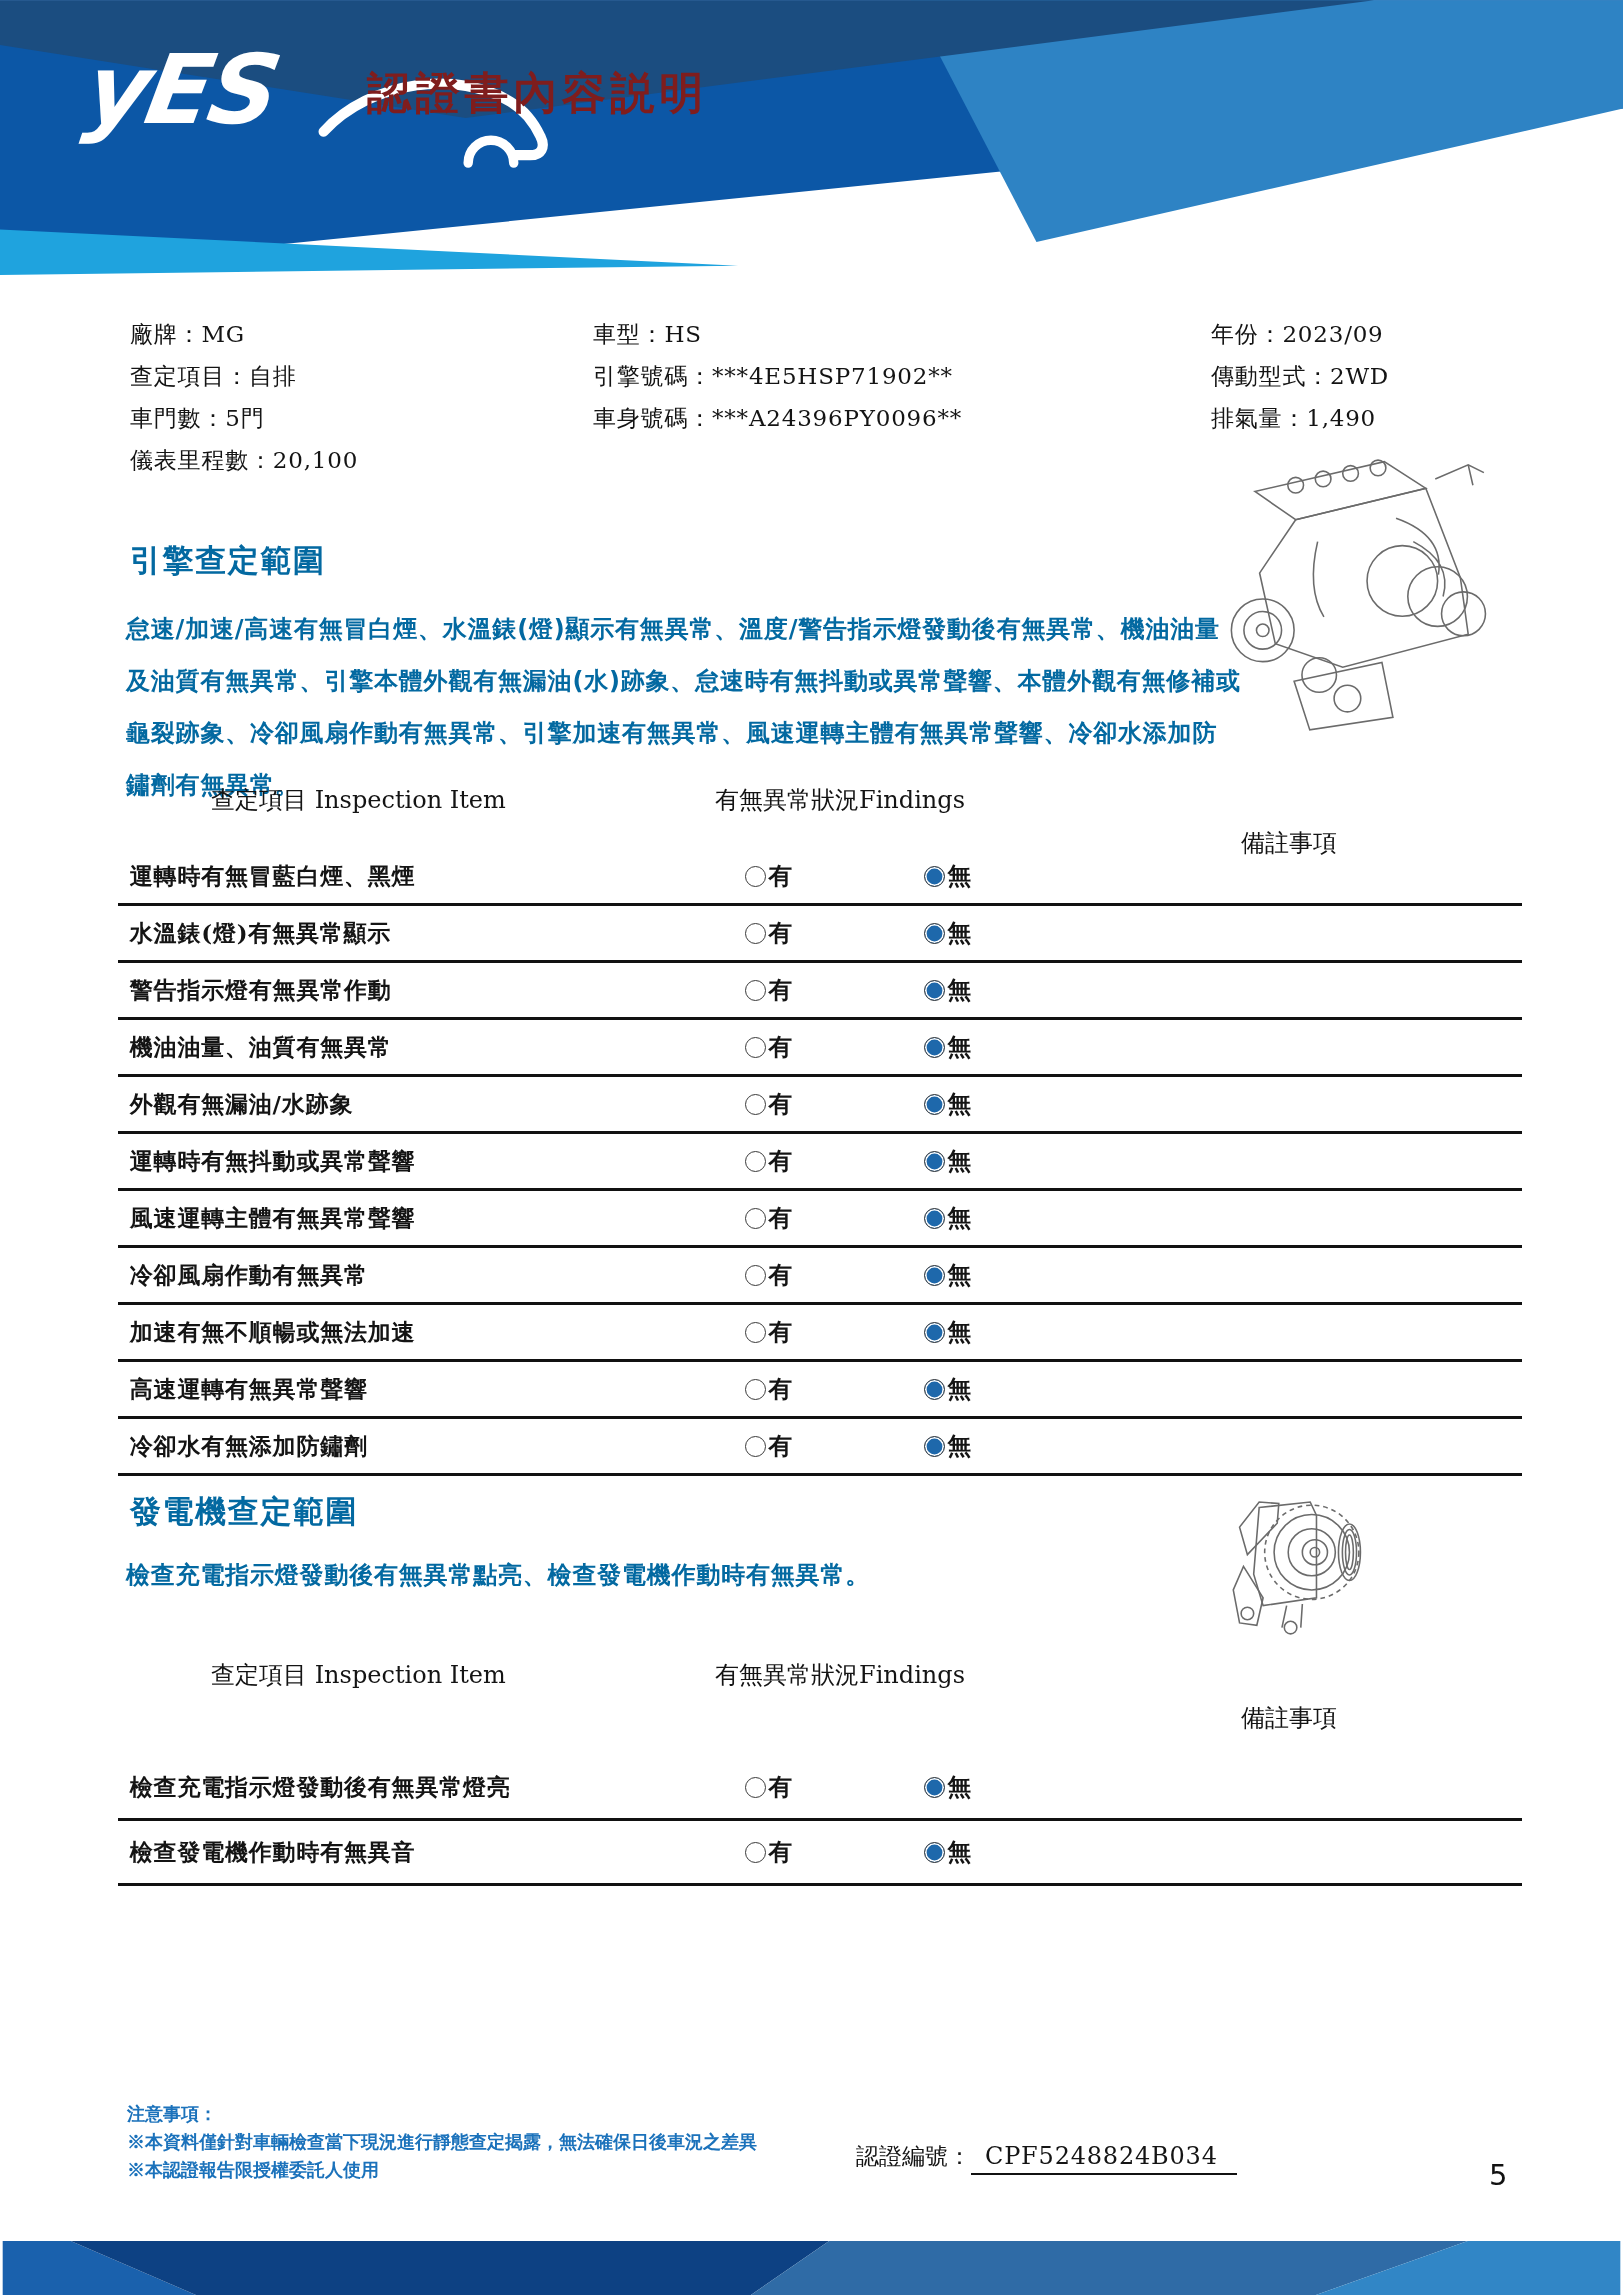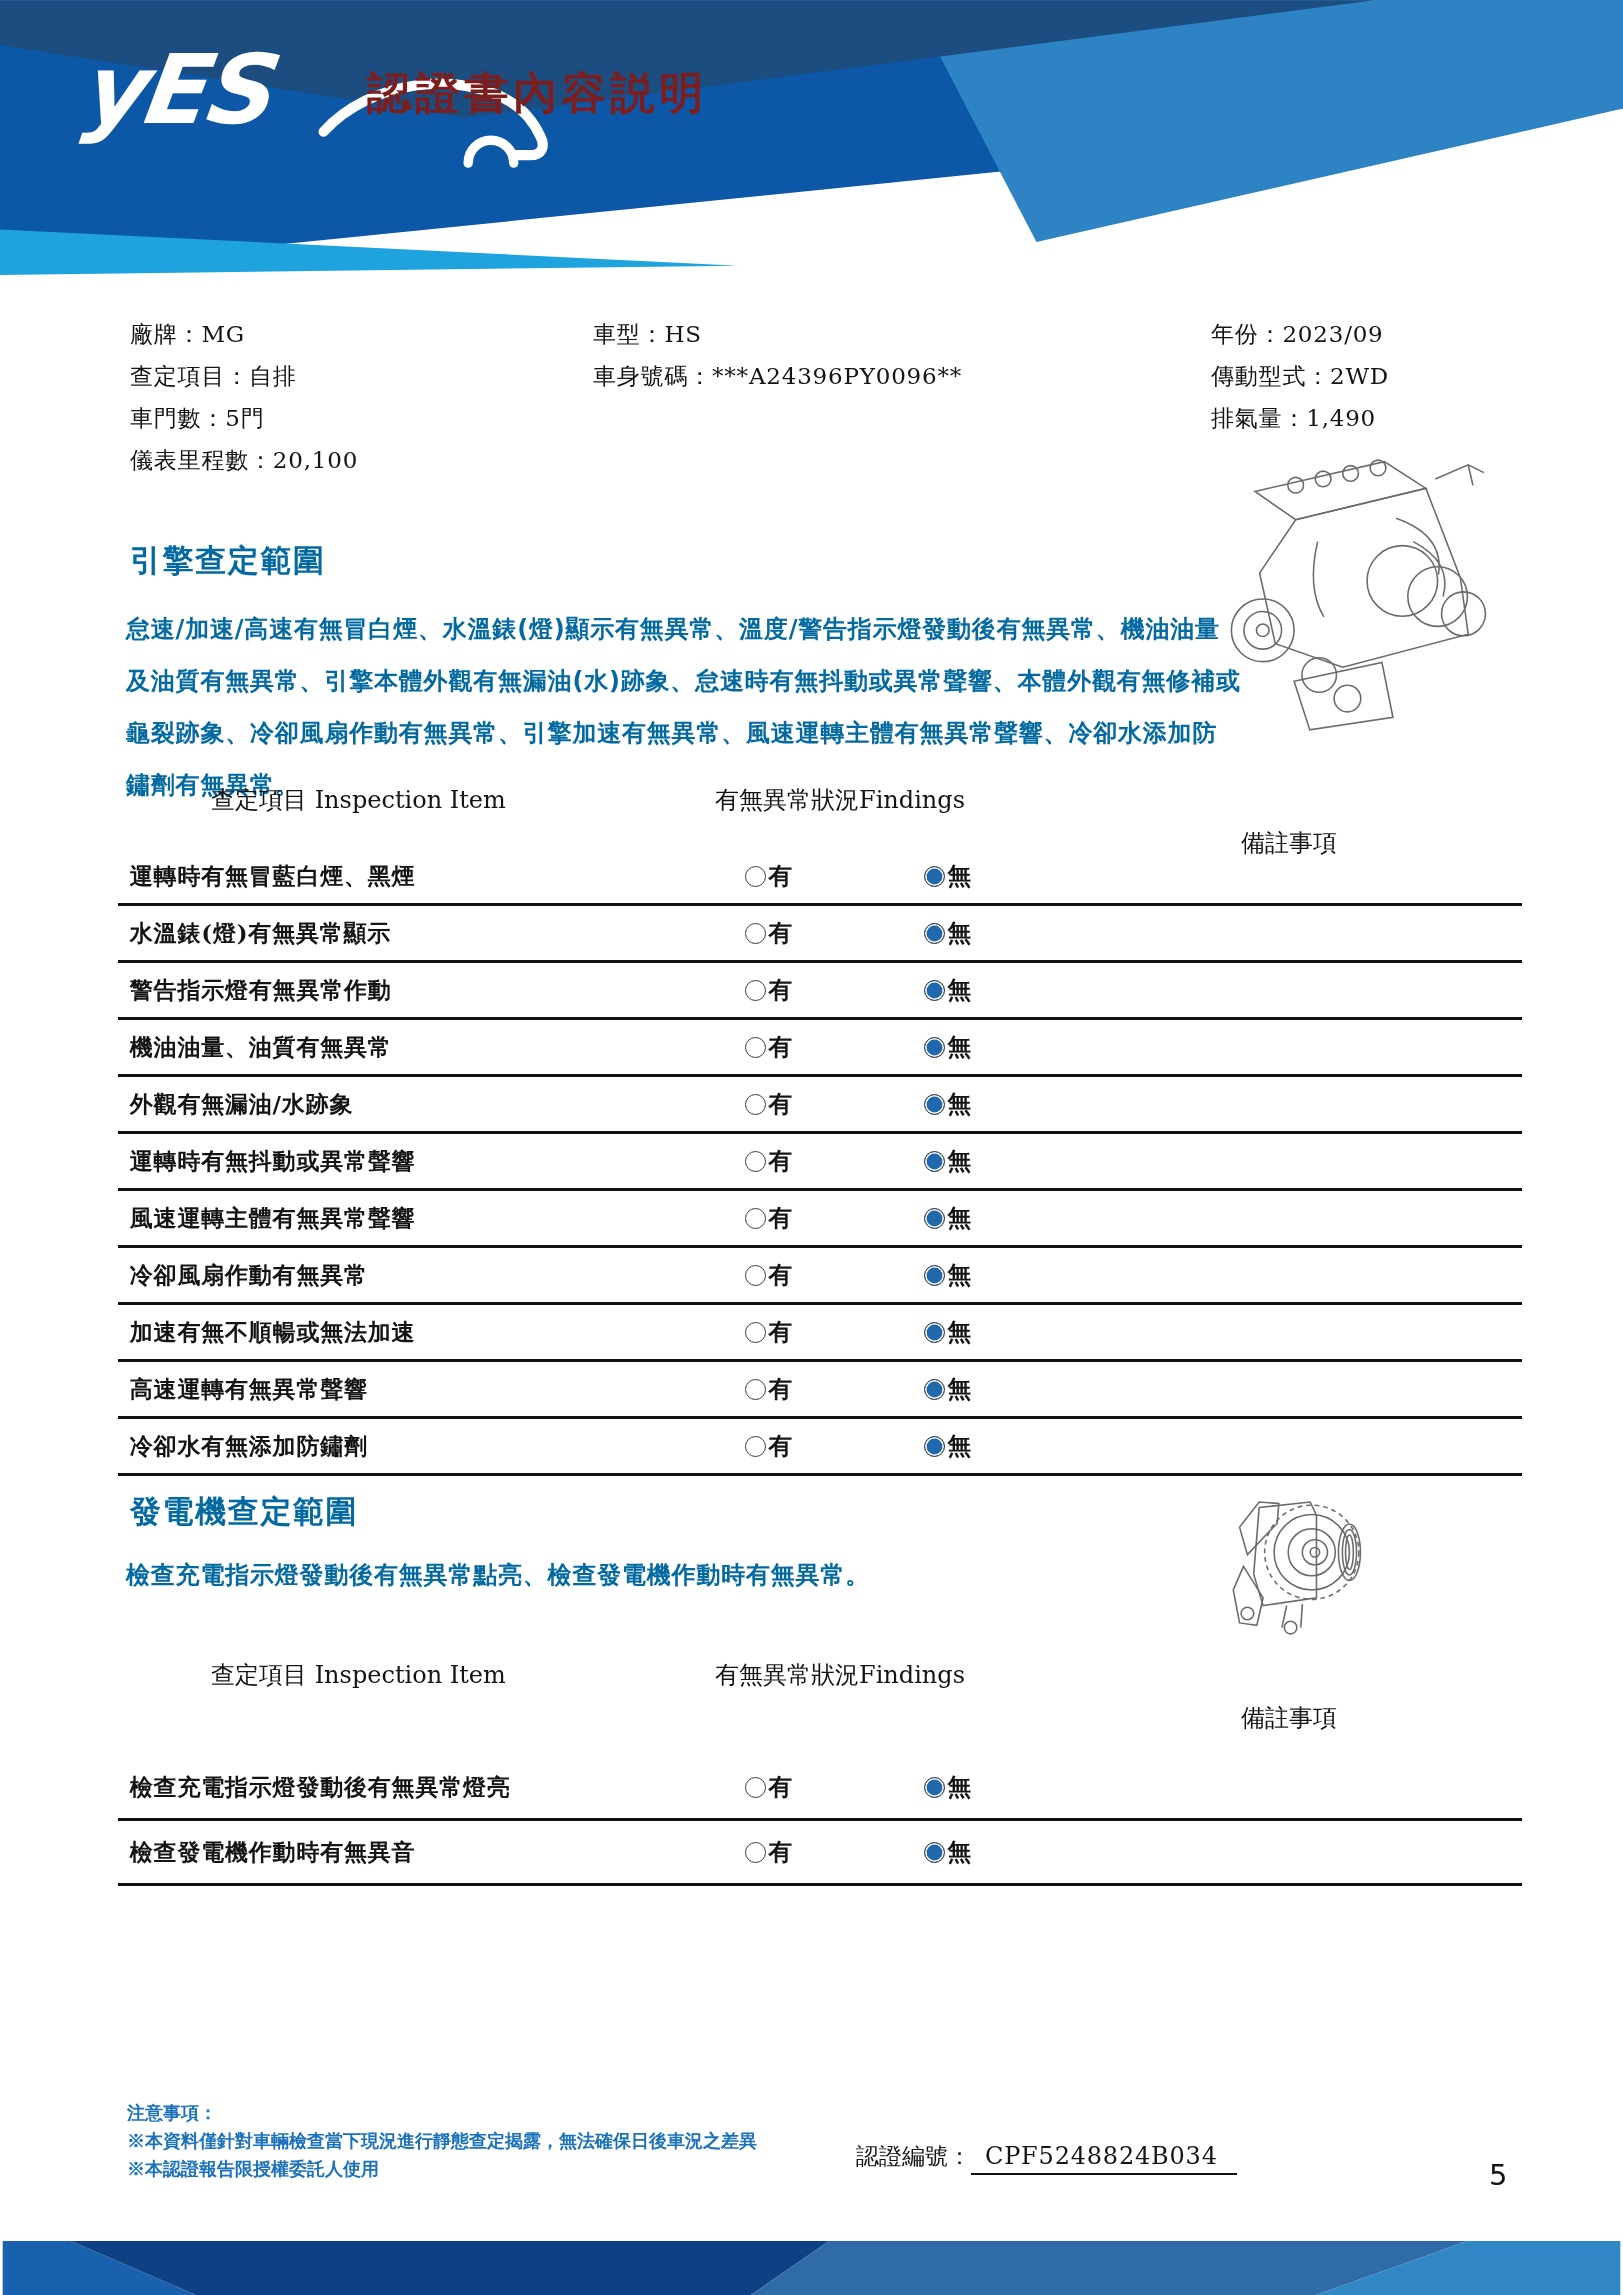--- a/index.html
+++ b/index.html
@@ -54,21 +54,21 @@
   .radio{position:absolute;top:50%;transform:translateY(-50%);display:flex;align-items:center;}
   .radio.yes{left:627px;}
   .radio.no{left:806px;}
   .rc{width:21px;height:21px;border:1.6px solid #3a3a3a;border-radius:50%;background:#ffffff;box-sizing:border-box;flex:none;}
   .rc.filled{background:#1e68ab;box-shadow:inset 0 0 0 1.6px #ffffff;}
   .rl{font-size:23.6px;margin-left:2.4px;}
   
   .engine-art{position:absolute;left:1200px;top:446px;}
   .alt-art{position:absolute;left:1216px;top:1480px;}
   
-  .notes{position:absolute;left:127px;top:2100px;font-family:Liberation Mono, monospace;
+  .notes{position:absolute;left:127px;top:2100px;font-family:Liberation Sans, sans-serif;
     font-weight:bold;color:#1b72bb;font-size:18px;line-height:28px;}
   .notes div{white-space:nowrap;}
   .cert{position:absolute;left:856px;top:2141px;font-size:23px;white-space:nowrap;}
   .cert-num{display:inline-block;border-bottom:2.4px solid #111;padding:0 19px 3.1px 14px;font-size:24px;letter-spacing:0.8px;}
   .page-num{position:absolute;left:1489px;top:2158px;font-family:"DejaVu Sans", sans-serif;font-size:29px;color:#111;}
   .bottom-stripe{position:absolute;left:0;top:2241px;}
 </style>
 </head>
 <body>
 
@@ -92,20 +92,21 @@
   </div>
 
   <div class="info-col c1">
     <div class="info-line">廠牌：MG</div>
       <div class="info-line">查定項目：自排</div>
       <div class="info-line">車門數：5門</div>
       <div class="info-line">儀表里程數：20,100</div>
   </div>
   <div class="info-col c2">
     <div class="info-line">車型：HS</div>
+      <div class="info-line">引擎號碼：***4E5HSP71902**</div>
       <div class="info-line">車身號碼：***A24396PY0096**</div>
   </div>
   <div class="info-col c3">
     <div class="info-line">年份：2023/09</div>
       <div class="info-line">傳動型式：2WD</div>
       <div class="info-line">排氣量：1,490</div>
   </div>
 
   <h2 class="sec-heading" style="left:130px;top:540px;">引擎查定範圍</h2>
   <p class="sec-desc" style="left:126px;top:603px;width:1115px;">怠速/加速/高速有無冒白煙、水溫錶(燈)顯示有無異常、溫度/警告指示燈發動後有無異常、機油油量及油質有無異常、引擎本體外觀有無漏油(水)跡象、怠速時有無抖動或異常聲響、本體外觀有無修補或龜裂跡象、冷卻風扇作動有無異常、引擎加速有無異常、風速運轉主體有無異常聲響、冷卻水添加防鏽劑有無異常。</p>

